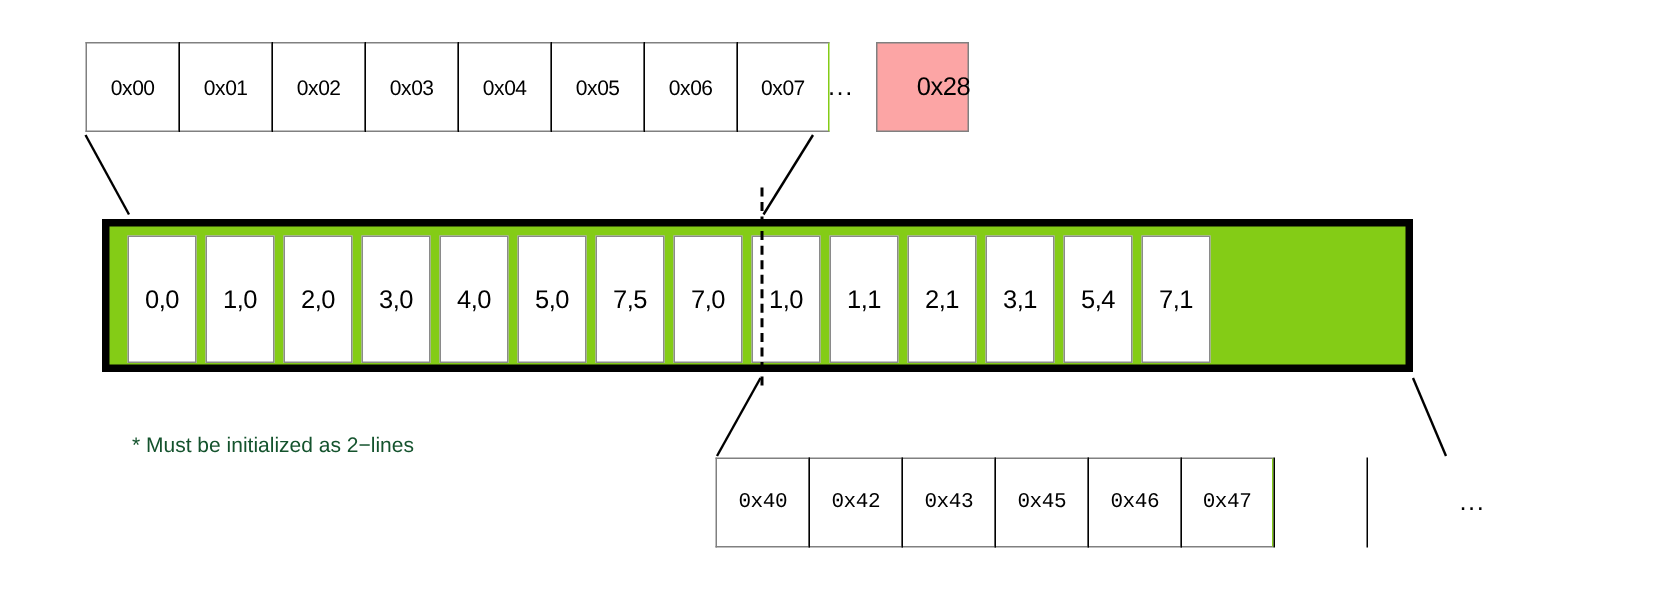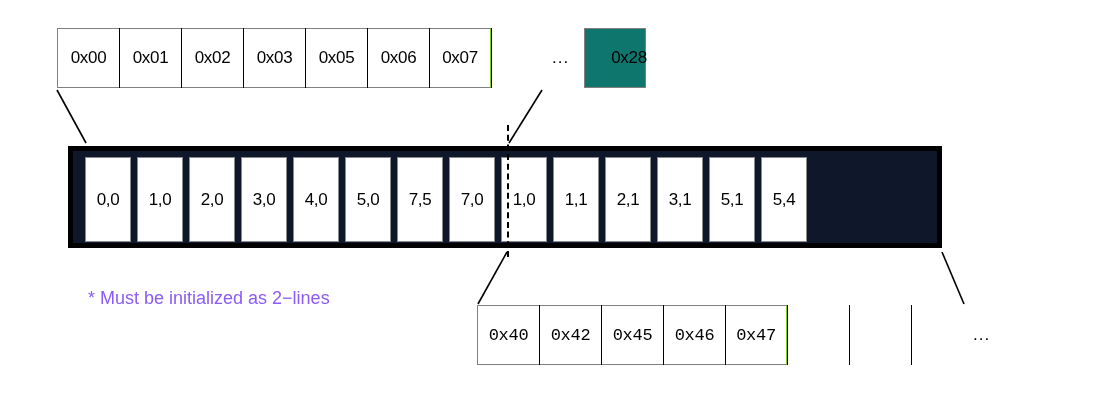--- a/index.html
+++ b/index.html
@@ -24,21 +24,21 @@
   .addr-cell {
     width: 62px;
     height: 60px;
     box-sizing: border-box;
     border: 1px solid #808080;
     border-right: none;
     background: #ffffff;
     display: flex;
     align-items: center;
     justify-content: center;
-    font-size: 17px;
+    font-size: 14px;
     color: #000000;
     letter-spacing: -0.3px;
   }
   .addr-cell.first { border-left: 1px solid #808080; }
   .addr-cell.last  { border-right: 1px solid #84cc16; }
 
   .addr-sep {
     position: absolute;
     top: 0;
     width: 1px;
@@ -52,40 +52,40 @@
     color: #000000;
     letter-spacing: 1px;
   }
 
   .addr-standalone {
     position: absolute;
     width: 62px;
     height: 60px;
     box-sizing: border-box;
     border: 1px solid #808080;
-    background: #0f766e;
+    background: #fca5a5;
     display: flex;
     align-items: center;
     justify-content: center;
     font-size: 17px;
     color: #000000;
     letter-spacing: -0.3px;
     padding-left: 28px;
   }
 
   
   #cache-bar {
     position: absolute;
     left: 68px;
     top: 146px;
     width: 874px;
     height: 102px;
     box-sizing: border-box;
     border: 5px solid #000000;
-    background: #0f172a;
+    background: #84cc16;
   }
   #cache-bar-inner {
     position: absolute;
     left: 12px;
     top: 6px;
     display: flex;
     gap: 6px;
   }
   .slot {
     width: 46px;
@@ -113,35 +113,36 @@
 
   
   .leader { position: absolute; overflow: visible; }
   .leader line { stroke: #000000; stroke-width: 1.6; }
 
   
   #footnote {
     position: absolute;
     left: 88px;
     top: 288px;
-    font-size: 18px;
-    color: #8b5cf6;
+    font-size: 14px;
+    color: #14532d;
     white-space: nowrap;
   }
 </style>
 </head>
 <body>
 
 <div id="canvas">
 
   <div class="addr-row" id="top-addr-row" style="left:57px; top:28px;">
     <div class="addr-cell first">0x00</div>
     <div class="addr-cell">0x01</div>
     <div class="addr-cell">0x02</div>
     <div class="addr-cell">0x03</div>
+    <div class="addr-cell">0x04</div>
     <div class="addr-cell">0x05</div>
     <div class="addr-cell">0x06</div>
     <div class="addr-cell last">0x07</div>
   </div>
 
   <div class="addr-sep" style="left:119px; top:28px;"></div>
   <div class="addr-sep" style="left:181px; top:28px;"></div>
   <div class="addr-sep" style="left:243px; top:28px;"></div>
   <div class="addr-sep" style="left:305px; top:28px;"></div>
   <div class="addr-sep" style="left:367px; top:28px;"></div>
@@ -166,39 +167,40 @@
       <div class="slot">2,0</div>
       <div class="slot">3,0</div>
       <div class="slot">4,0</div>
       <div class="slot">5,0</div>
       <div class="slot">7,5</div>
       <div class="slot">7,0</div>
       <div class="slot">1,0</div>
       <div class="slot">1,1</div>
       <div class="slot">2,1</div>
       <div class="slot">3,1</div>
-      <div class="slot">5,1</div>
       <div class="slot">5,4</div>
+      <div class="slot">7,1</div>
     </div>
   </div>
 
   <div id="half-divider"></div>
 
   <svg class="leader" style="left:0; top:0; width:1113px; height:400px;">
 
     <line x1="507" y1="252" x2="478" y2="304"></line>
 
     <line x1="942" y1="252" x2="964" y2="304"></line>
   </svg>
 
   <div id="footnote">* Must be initialized as 2−lines</div>
 
   <div class="addr-row" id="bottom-addr-row" style="left:477px; top:305px;font-family:Liberation Mono, monospace;">
     <div class="addr-cell first">0x40</div>
     <div class="addr-cell">0x42</div>
+    <div class="addr-cell">0x43</div>
     <div class="addr-cell">0x45</div>
     <div class="addr-cell">0x46</div>
     <div class="addr-cell last">0x47</div>
   </div>
   <div class="addr-sep" style="left:539px; top:305px;"></div>
   <div class="addr-sep" style="left:601px; top:305px;"></div>
   <div class="addr-sep" style="left:663px; top:305px;"></div>
   <div class="addr-sep" style="left:725px; top:305px;"></div>
   <div class="addr-sep" style="left:787px; top:305px;"></div>
   <div class="addr-sep" style="left:849px; top:305px;"></div>

